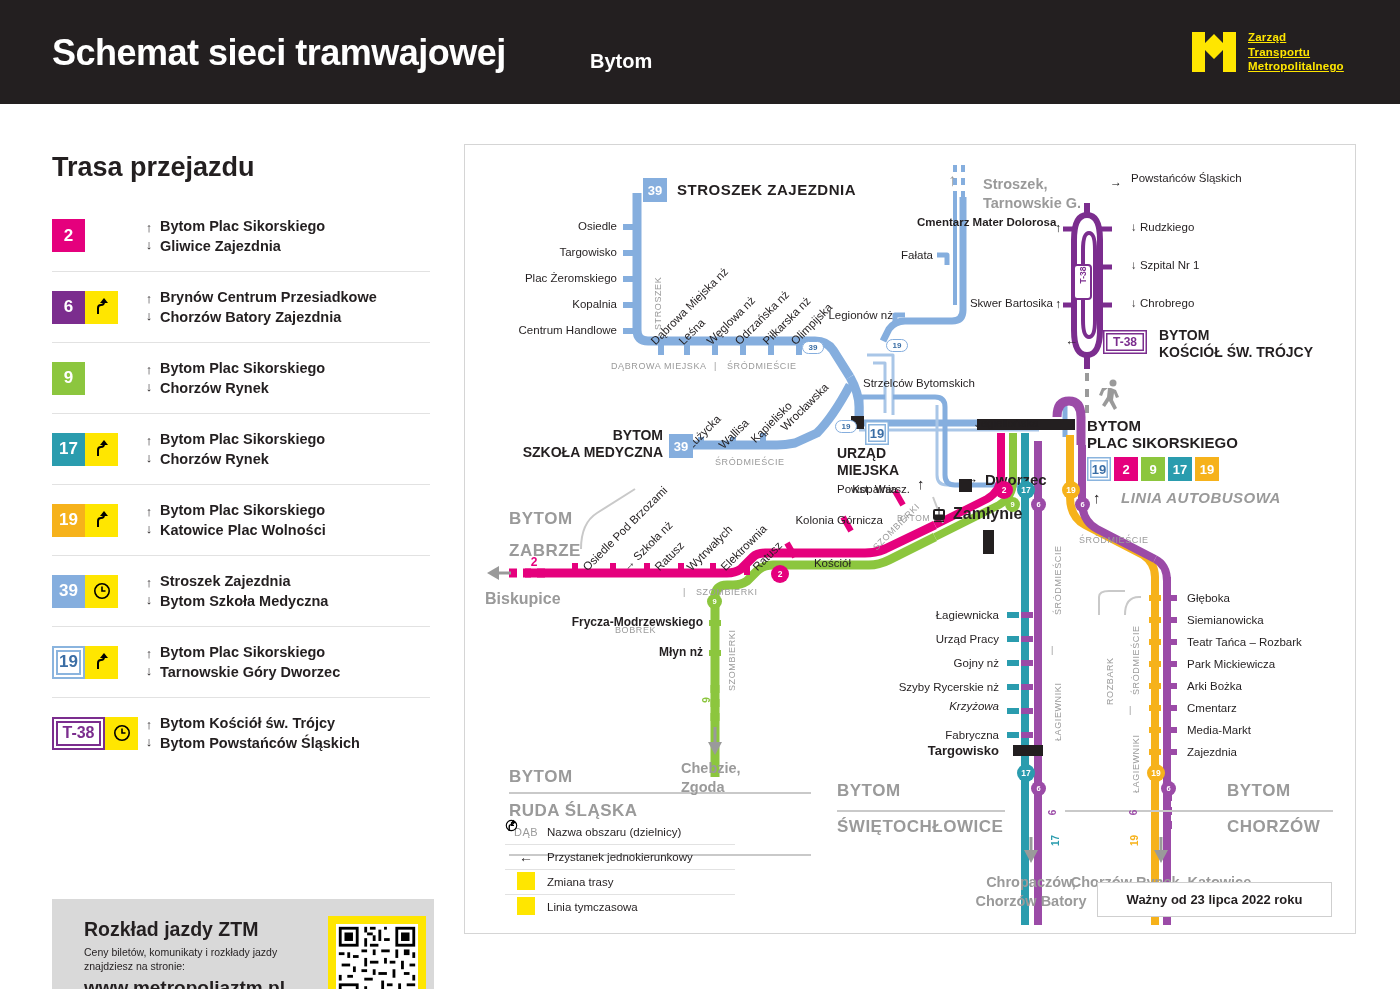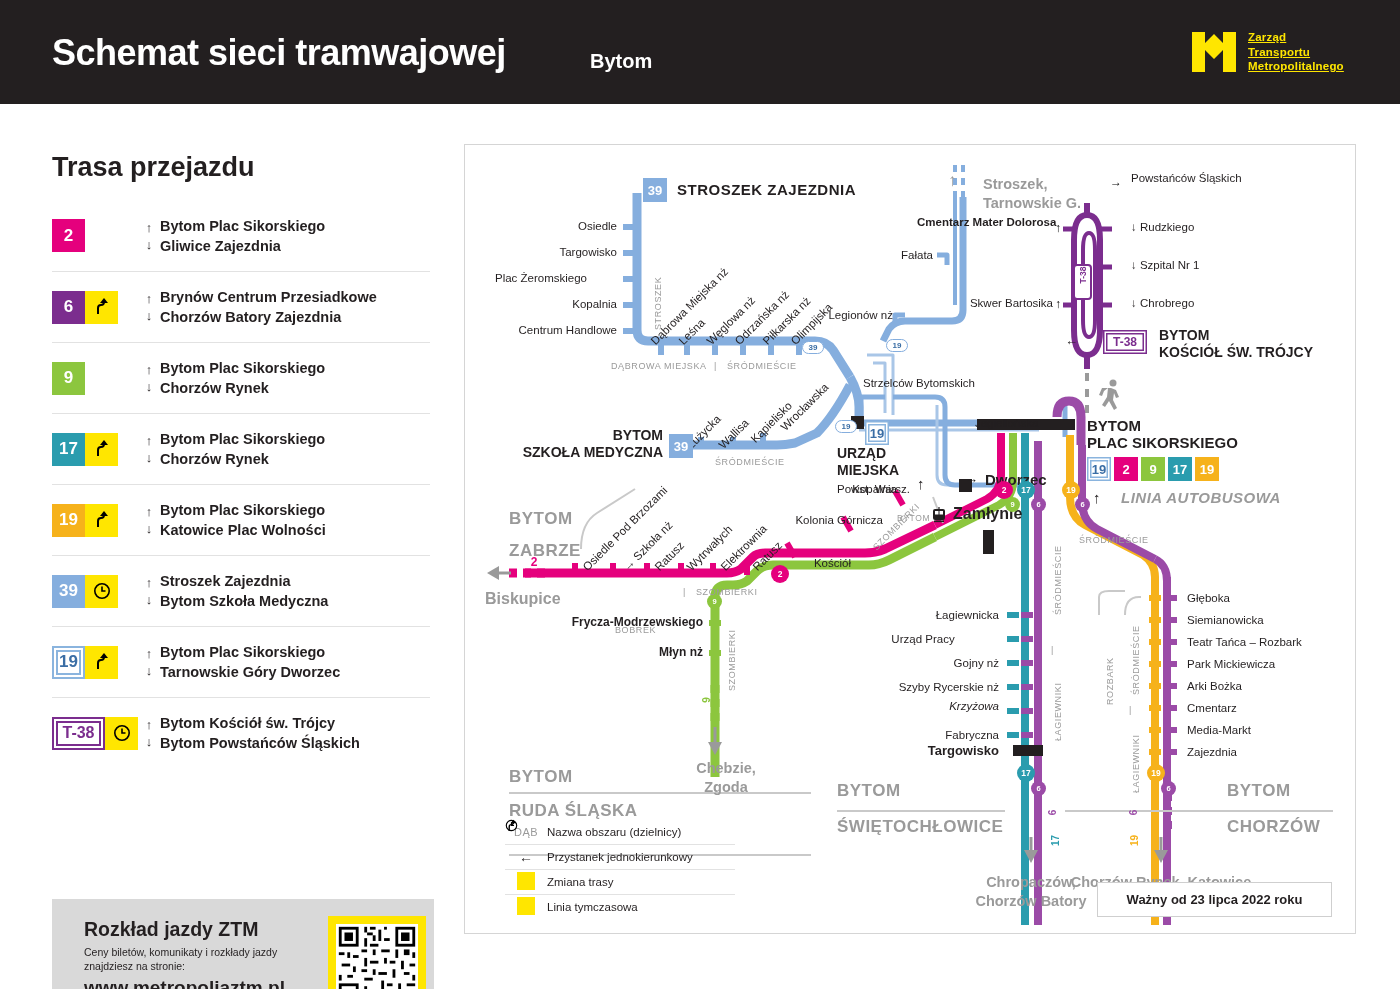--- a/index.html
+++ b/index.html
@@ -563,21 +563,21 @@
       <circle cx="648" cy="238" r="3.5"></circle>
       <path d="M646,243 l5,2 l3,7 l-3,1 l-2,-5 l-1,7 l4,8 l-3,2 l-5,-9 l-4,6 l-3,-2 l5,-8 l1,-9 l-4,3 l-2,5 l-3,-1 l3,-7 Z"></path>
     </g>
   </svg>
 
   <div class="sq" style="left:178px; top:33px; background:#85aede;">39</div>
   <div class="lbl b" style="left:212px; top:36px; font-size:15px; letter-spacing:0.5px;">STROSZEK ZAJEZDNIA</div>
 
   <div class="lbl r" style="left:0px; top:75px; width:152px;">Osiedle</div>
   <div class="lbl r" style="left:0px; top:101px; width:152px;">Targowisko</div>
-  <div class="lbl r" style="left:0px; top:127px; width:152px;text-align:center;">Plac Żeromskiego</div>
+  <div class="lbl r" style="left:0px; top:127px; width:152px;">Plac Żeromskiego</div>
   <div class="lbl r" style="left:0px; top:153px; width:152px;">Kopalnia</div>
   <div class="lbl r" style="left:0px; top:179px; width:152px;">Centrum Handlowe</div>
 
   <div class="dist v" style="left:188px; top:185px; transform:rotate(-90deg);">STROSZEK</div>
 
   <div class="diag" style="left:192px; top:190px;">Dąbrowa Miejska nż</div>
   <div class="diag" style="left:220px; top:190px;">Leśna</div>
   <div class="diag" style="left:248px; top:190px;">Węglowa nż</div>
   <div class="diag" style="left:276px; top:190px;">Odrzańska nż</div>
   <div class="diag" style="left:304px; top:190px;">Piłkarska nż</div>
@@ -712,27 +712,27 @@
   <div class="term" style="left:20px; top:444px; font-size:16px;">Biskupice</div>
 
   <div class="city" style="left:44px; top:364px;">BYTOM</div>
   <div class="city" style="left:44px; top:396px;">ZABRZE</div>
 
   <div class="lbl b r" style="left:102px; top:470px; width:136px; font-size:12px;">Frycza-Modrzewskiego</div>
   <div class="lbl b r" style="left:138px; top:500px; width:100px; font-size:12px;">Młyn nż</div>
 
   <div class="city" style="left:44px; top:622px;">BYTOM</div>
   <div class="city" style="left:44px; top:656px;">RUDA ŚLĄSKA</div>
-  <div class="term" style="left:216px; top:614px; text-align:center; width:90px;">
+  <div class="term" style="left:216px; top:614px; width:90px;">
     <div>Chebzie,</div>
     <div>Zgoda</div>
   </div>
 
   <div class="lbl r" style="left:382px; top:464px; width:152px;">Łagiewnicka</div>
-  <div class="lbl r" style="left:382px; top:488px; width:152px;text-align:center;">Urząd Pracy</div>
+  <div class="lbl r" style="left:382px; top:488px; width:152px;">Urząd Pracy</div>
   <div class="lbl r" style="left:382px; top:512px; width:152px;">Gojny nż</div>
   <div class="lbl r" style="left:382px; top:536px; width:152px;">Szyby Rycerskie nż</div>
   <div class="lbl r" style="left:382px; top:555px; width:152px;font-style:italic;">Krzyżowa</div>
   <div class="lbl r" style="left:382px; top:584px; width:152px;">Fabryczna</div>
   <div class="lbl b r" style="left:382px; top:598px; width:152px; font-size:13px;">Targowisko</div>
 
   <div class="lbl" style="left:722px; top:447px;">Głęboka</div>
   <div class="lbl" style="left:722px; top:469px;">Siemianowicka</div>
   <div class="lbl" style="left:722px; top:491px;">Teatr Tańca – Rozbark</div>
   <div class="lbl" style="left:722px; top:513px;">Park Mickiewicza</div>

